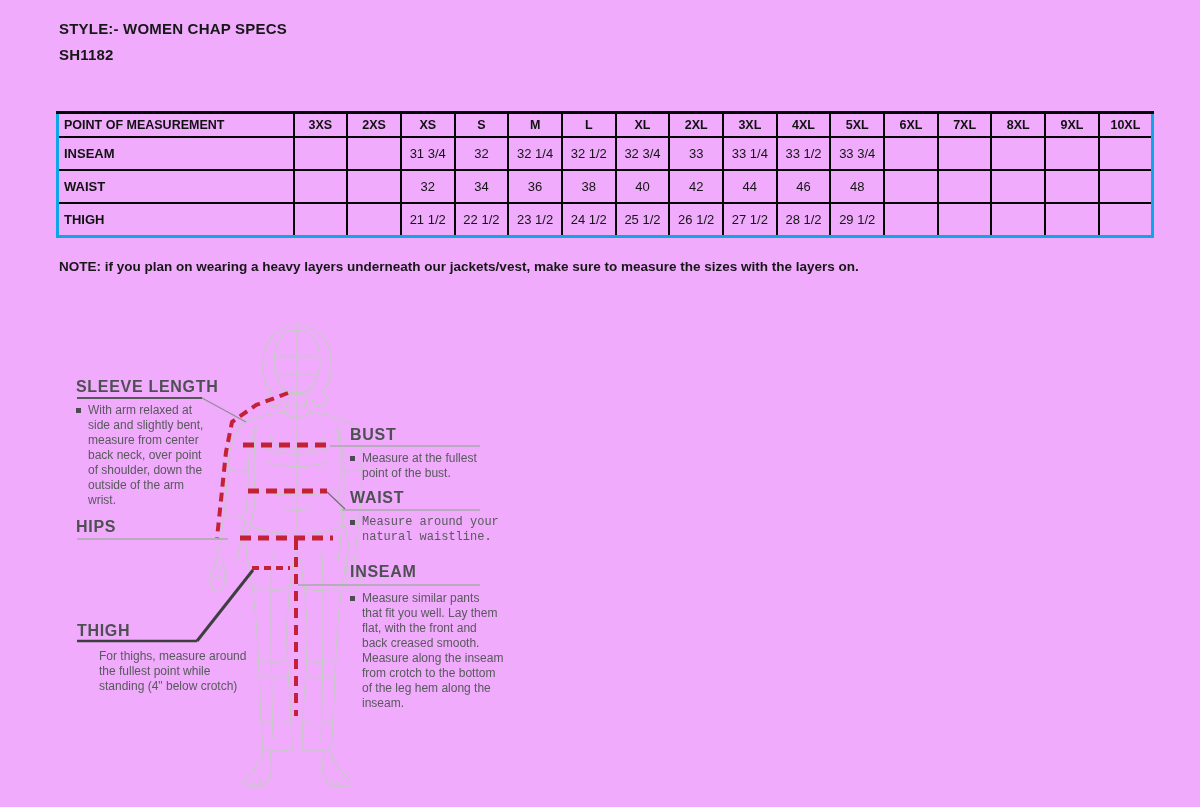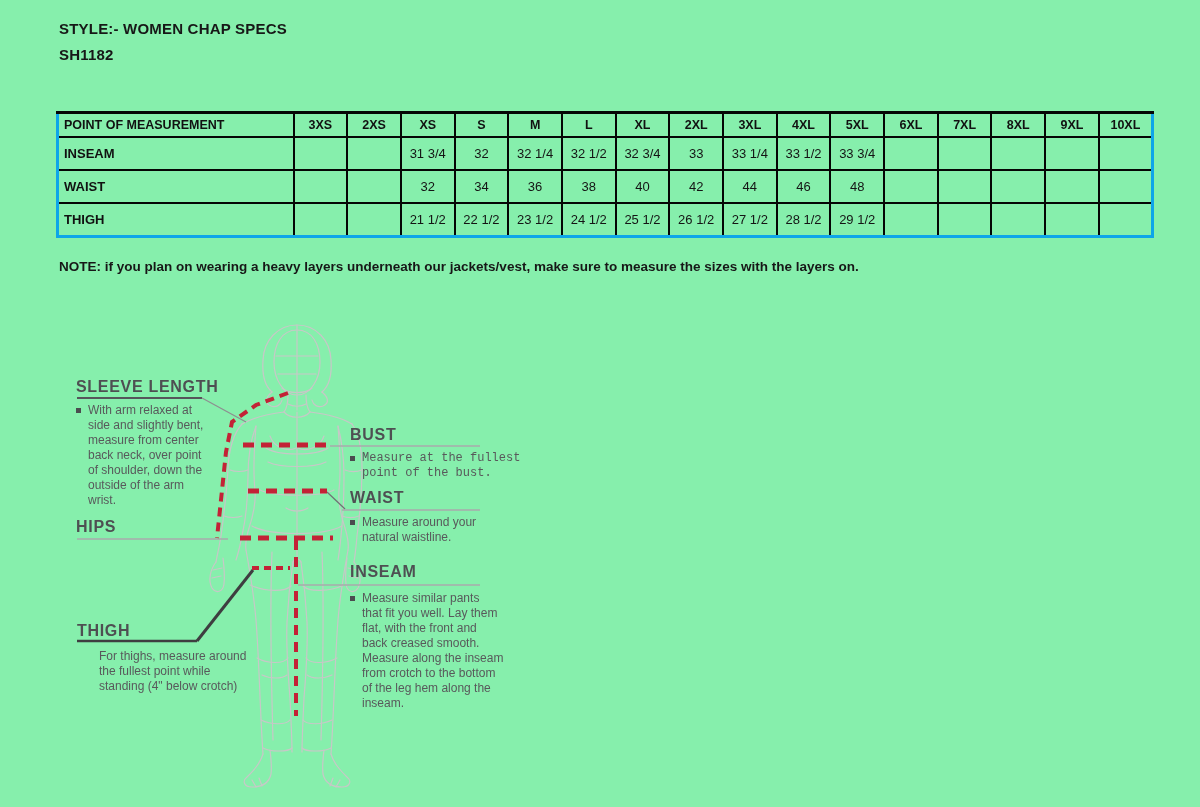--- a/index.html
+++ b/index.html
@@ -1,17 +1,17 @@
 <!DOCTYPE html>
 <html><head>
 <meta charset="utf-8">
 <style>
   html,body { margin:0; padding:0; background:#ffffff; }
   .page {
-    position:relative; width:1200px; height:807px; background:#86efac;
+    position:relative; width:1200px; height:807px; background:#f0abfc;
     font-family:"Liberation Sans", sans-serif; color:#1a1a1a; overflow:hidden;
   }
   
   .title-block { position:absolute; left:59px; top:20px; }
   .title-line { font-weight:bold; font-size:15px; letter-spacing:0.2px; color:#171717; }
   .title-line + .title-line { margin-top:9px; }
 
   
   .size-table-wrap { position:absolute; left:56px; top:111px; width:1098px; }
   table.size-table {
@@ -279,28 +279,28 @@
     <div class="dg-heading" style="left:16px; top:218px;">HIPS</div>
 
     <div class="dg-heading" style="left:17px; top:322px;">THIGH</div>
     <div class="dg-desc" style="left:17px; top:349px; width:200px;margin-left:22px;">
       <span class="dg-desc-text">For thighs, measure around
 the fullest point while
 standing (4" below crotch)</span>
     </div>
 
     <div class="dg-heading" style="left:290px; top:126px;">BUST</div>
-    <div class="dg-desc" style="left:302px; top:151px; width:160px;font-family:Liberation Mono, monospace;">
+    <div class="dg-desc" style="left:302px; top:151px; width:160px;">
       <span class="bullet"></span>
       <span class="dg-desc-text">Measure at the fullest
 point of the bust.</span>
     </div>
 
     <div class="dg-heading" style="left:290px; top:189px;">WAIST</div>
-    <div class="dg-desc" style="left:302px; top:215px; width:160px;">
+    <div class="dg-desc" style="left:302px; top:215px; width:160px;font-family:Liberation Mono, monospace;">
       <span class="bullet"></span>
       <span class="dg-desc-text">Measure around your
 natural waistline.</span>
     </div>
 
     <div class="dg-heading" style="left:290px; top:263px;">INSEAM</div>
     <div class="dg-desc" style="left:302px; top:291px; width:172px;">
       <span class="bullet"></span>
       <span class="dg-desc-text">Measure similar pants
 that fit you well. Lay them

